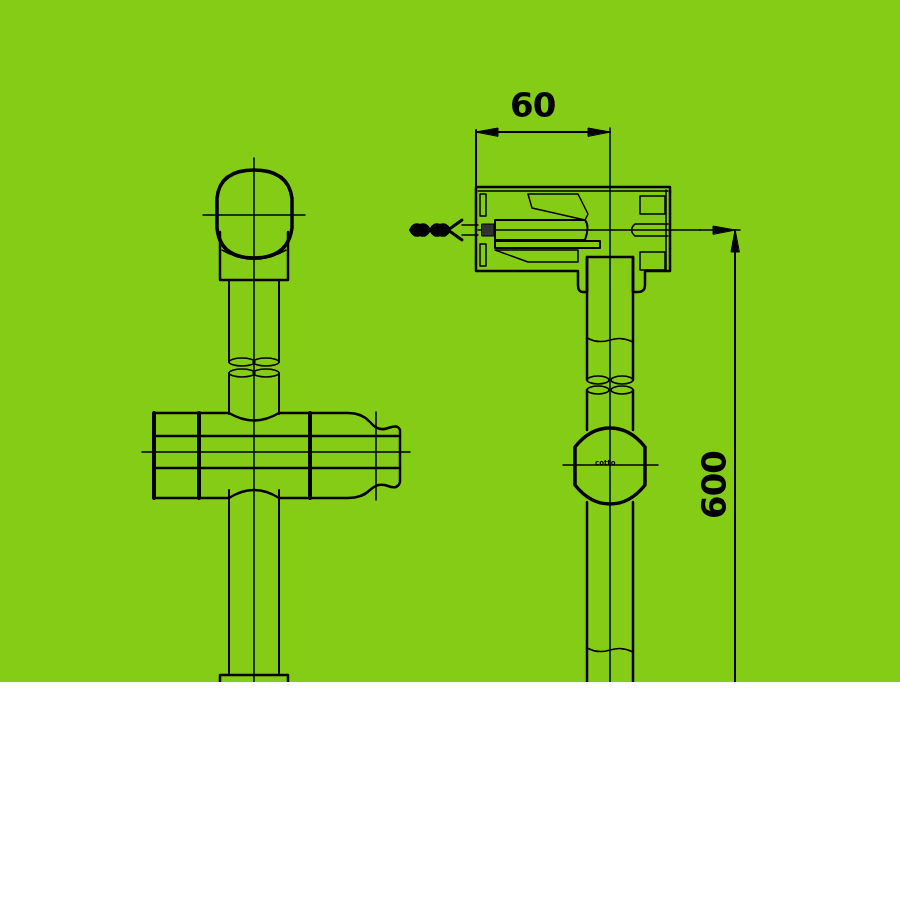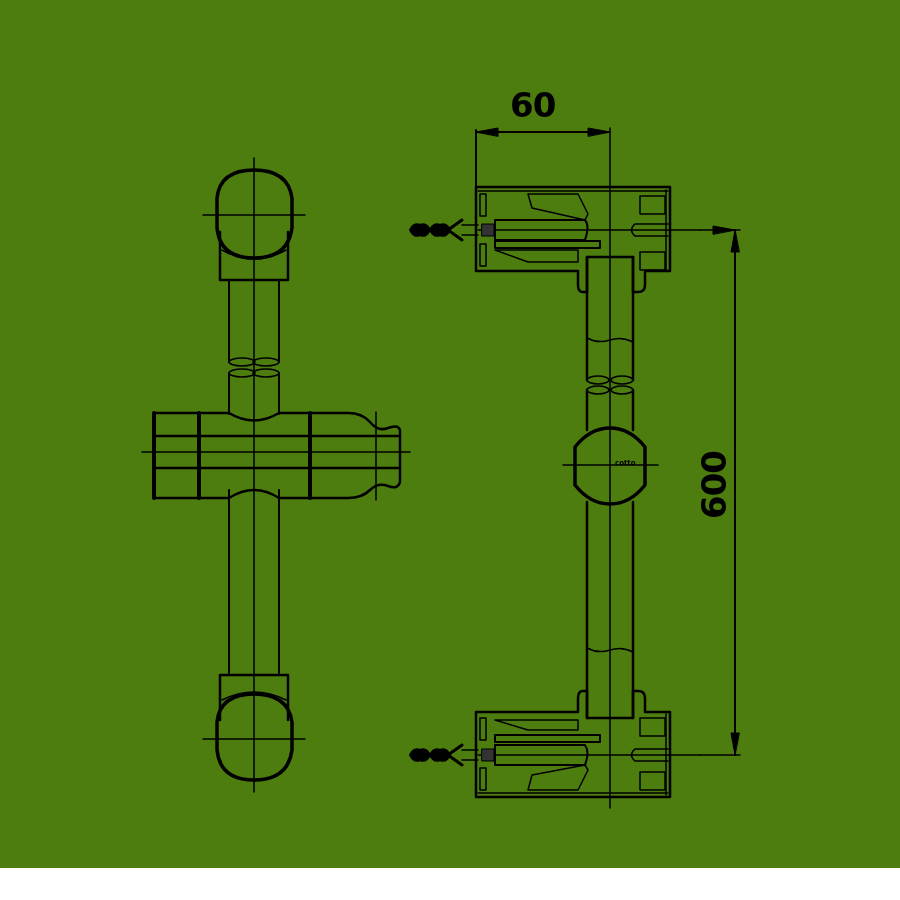--- a/index.html
+++ b/index.html
@@ -1,16 +1,16 @@
 <!DOCTYPE html>
 <html><head>
   <meta charset="utf-8">
   <style>
     html, body { margin: 0; padding: 0; background: #ffffff; }
-    .canvas { position: relative; width: 900px; height: 868px; background: #4d7c0f; overflow: hidden; }
+    .canvas { position: relative; width: 900px; height: 682px; background: #84cc16; overflow: hidden; }
     svg { position: absolute; left: 0; top: 0; }
     .dim-label {
       position: absolute;
       font-family: "DejaVu Sans", sans-serif;
       font-weight: bold;
       color: #000;
       font-size: 34px;
       line-height: 1;
       letter-spacing: -1px;
     }
@@ -21,21 +21,20 @@
       transform-origin: center center;
       width: 100px; text-align: center;
     }
     .brand-mark {
       position: absolute;
       left: 595px; top: 459px;
       font-family: "DejaVu Sans", sans-serif;
       font-weight: bold;
       font-size: 7px;
       color: #000;
-      margin-left: 20px;
     }
   </style>
 </head>
 <body>
 
 <div class="canvas">
   <svg width="900" height="900" viewBox="0 0 900 900" fill="none" stroke="#000" stroke-linecap="round" stroke-linejoin="round">
 
     <g>
 

